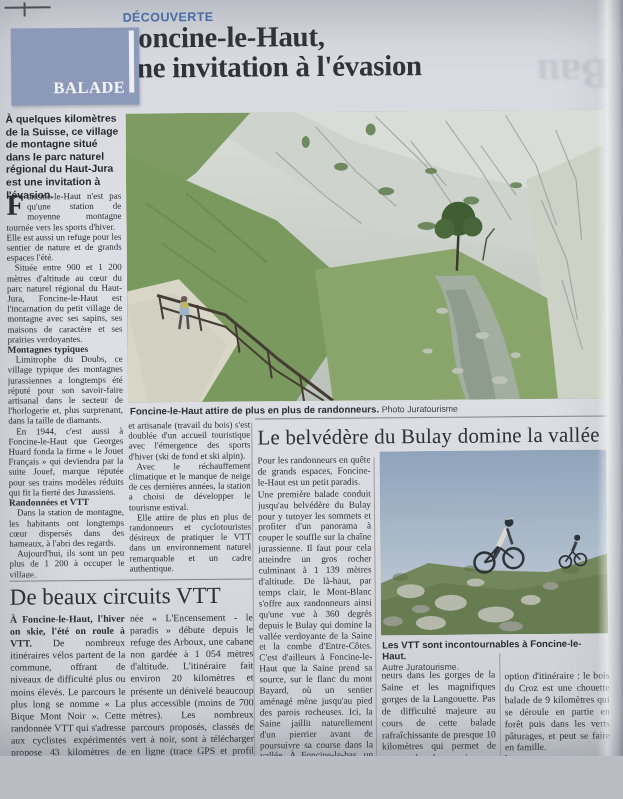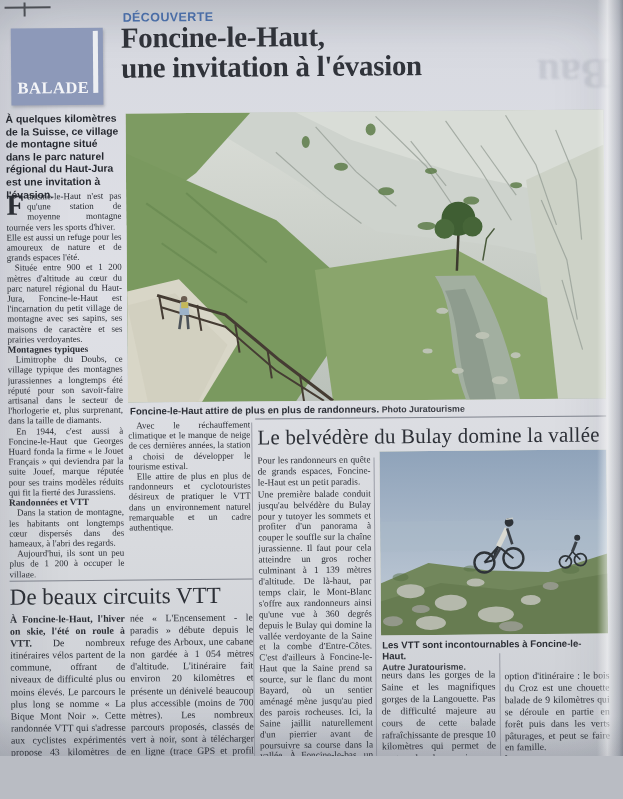--- a/index.html
+++ b/index.html
@@ -18,39 +18,39 @@
 
   .cropmark-h{left:8px;top:4px;width:46px;height:2px;background:#4c4f55;}
   .cropmark-v{left:27px;top:0;width:2px;height:14px;background:#4c4f55;}
   .ghost{left:462px;top:0px;width:150px;height:100px;transform:rotate(180deg);
          font-family:"Liberation Serif",serif;font-weight:bold;font-size:42px;
          color:rgba(105,110,130,.17);filter:blur(1px);text-align:left;}
 
   .kicker{left:126px;top:9px;font-size:12.5px;font-weight:bold;color:#4a6da6;letter-spacing:.4px;}
   .headline{left:124px;top:22px;width:480px;font-size:29px;line-height:29.5px;font-weight:bold;color:#30333a;letter-spacing:-.3px;}
 
-  .badge{left:14px;top:26px;width:92px;height:77px;background:#8d99b9;box-shadow:1px 2px 3px rgba(40,45,60,.25);}
+  .badge{left:14px;top:26px;width:92px;height:77px;background:#8d99b9;box-shadow:1px 2px 3px rgba(40,45,60,.25);padding-left:36px;}
   .badge-bar{position:absolute;top:3px;right:5px;width:5px;height:62px;background:#eceef2;}
   .badge-label{position:absolute;right:14px;bottom:7px;color:#f4f5f8;font-weight:bold;font-size:16.5px;letter-spacing:.5px;}
 
   .standfirst{left:8px;top:111px;width:115px;font-size:10.4px;line-height:12.6px;font-weight:bold;color:#262930;text-align:left;}
 
   .bodycol{font-size:9px;line-height:10.2px;text-align:justify;color:#2b2e35;overflow:hidden;}
   .bodycol p{margin:0;text-indent:8px;}
   .bodycol p.ni{text-indent:0;}
   .subhead{font-weight:bold;font-size:9.4px;margin:4px 0 1px;text-indent:0 !important;}
   .dropcap{float:left;font-size:29px;line-height:25px;font-weight:bold;padding:1px 3px 0 0;}
   .col1{left:8px;top:189px;width:115px;height:386px;}
   .col2{left:128px;top:419px;width:122px;height:158px;}
 
   .photo-frame{overflow:hidden;background:#c4cac3;}
   .main-photo{left:128px;top:112px;width:478px;height:289px;}
   .caption{left:130px;top:404px;width:474px;font-size:9.6px;color:#2b2e35;}
   .caption b{font-weight:bold;}
-  .credit{font-weight:bold;font-size:8.8px;color:#3a3d44;}
+  .credit{font-weight:normal;font-size:8.8px;color:#3a3d44;}
 
   .vrule{width:1px;background:#9a9da6;}
   .hrule{height:1px;background:#7e828c;}
 
   .belv-title{left:257px;top:425px;width:352px;font-size:21px;color:#2d3037;letter-spacing:.2px;}
   .belv-col1{left:257px;top:455px;width:113px;height:336px;font-size:9.3px;line-height:10.9px;text-align:justify;color:#2b2e35;overflow:hidden;}
   .belv-col1 p{margin:0;}
   .belv-col1 .intro{font-weight:normal;margin-bottom:1px;}
   .bike-photo{left:379px;top:452px;width:227px;height:184px;}
   .bike-caption{left:380px;top:640px;width:222px;font-size:9.6px;color:#2b2e35;}
@@ -84,32 +84,33 @@
 
     <div class="abs badge">
       <div class="badge-bar"></div>
       <div class="badge-label serif">BALADE</div>
     </div>
 
     <div class="abs standfirst sans">À quelques kilomètres de la Suisse, ce village de montagne situé dans le parc naturel régional du Haut-Jura est une invitation à l'évasion.</div>
 
     <div class="abs bodycol serif col1">
       <p class="ni"><span class="dropcap">F</span><span>oncine-le-Haut n'est pas qu'une station de moyenne montagne tournée vers les sports d'hiver.</span></p>
-      <p class="ni">Elle est aussi un refuge pour les amoureux de nature et de grands espaces l'été.</p>
+      <p class="ni">Elle est aussi un refuge pour les sentier de nature et de grands espaces l'été.</p>
       <p>Située entre 900 et 1 200 mètres d'altitude au cœur du parc naturel régional du Haut-Jura, Foncine-le-Haut est l'incarnation du petit village de montagne avec ses sapins, ses maisons de caractère et ses prairies verdoyantes.</p>
       <p class="subhead">Montagnes typiques</p>
       <p>Limitrophe du Doubs, ce village typique des montagnes jurassiennes a longtemps été réputé pour son savoir-faire artisanal dans le secteur de l'horlogerie et, plus surprenant, dans la taille de diamants.</p>
       <p>En 1944, c'est aussi à Foncine-le-Haut que Georges Huard fonda la firme « le Jouet Français » qui deviendra par la suite Jouef, marque réputée pour ses trains modèles réduits qui fit la fierté des Jurassiens.</p>
       <p class="subhead">Randonnées et VTT</p>
       <p>Dans la station de montagne, les habitants ont longtemps cœur dispersés dans des hameaux, à l'abri des regards.</p>
       <p>Aujourd'hui, ils sont un peu plus de 1 200 à occuper le village.</p>
 
     </div>
 
     <div class="abs bodycol serif col2">
+      <p class="ni">et artisanale (travail du bois) s'est doublée d'un accueil touristique avec l'émergence des sports d'hiver (ski de fond et ski alpin).</p>
       <p>Avec le réchauffement climatique et le manque de neige de ces dernières années, la station a choisi de développer le tourisme estival.</p>
       <p>Elle attire de plus en plus de randonneurs et cyclotouristes désireux de pratiquer le VTT dans un environnement naturel remarquable et un cadre authentique.</p>
     </div>
 
     <div class="abs photo-frame main-photo">
       <svg width="478" height="289" viewBox="0 0 478 289" preserveAspectRatio="none">
         <defs>
           <linearGradient id="rock" x1="0" y1="0" x2="0" y2="1">
             <stop offset="0" stop-color="#daddd7"></stop>
               <stop offset="1" stop-color="#bac1ba"></stop>

